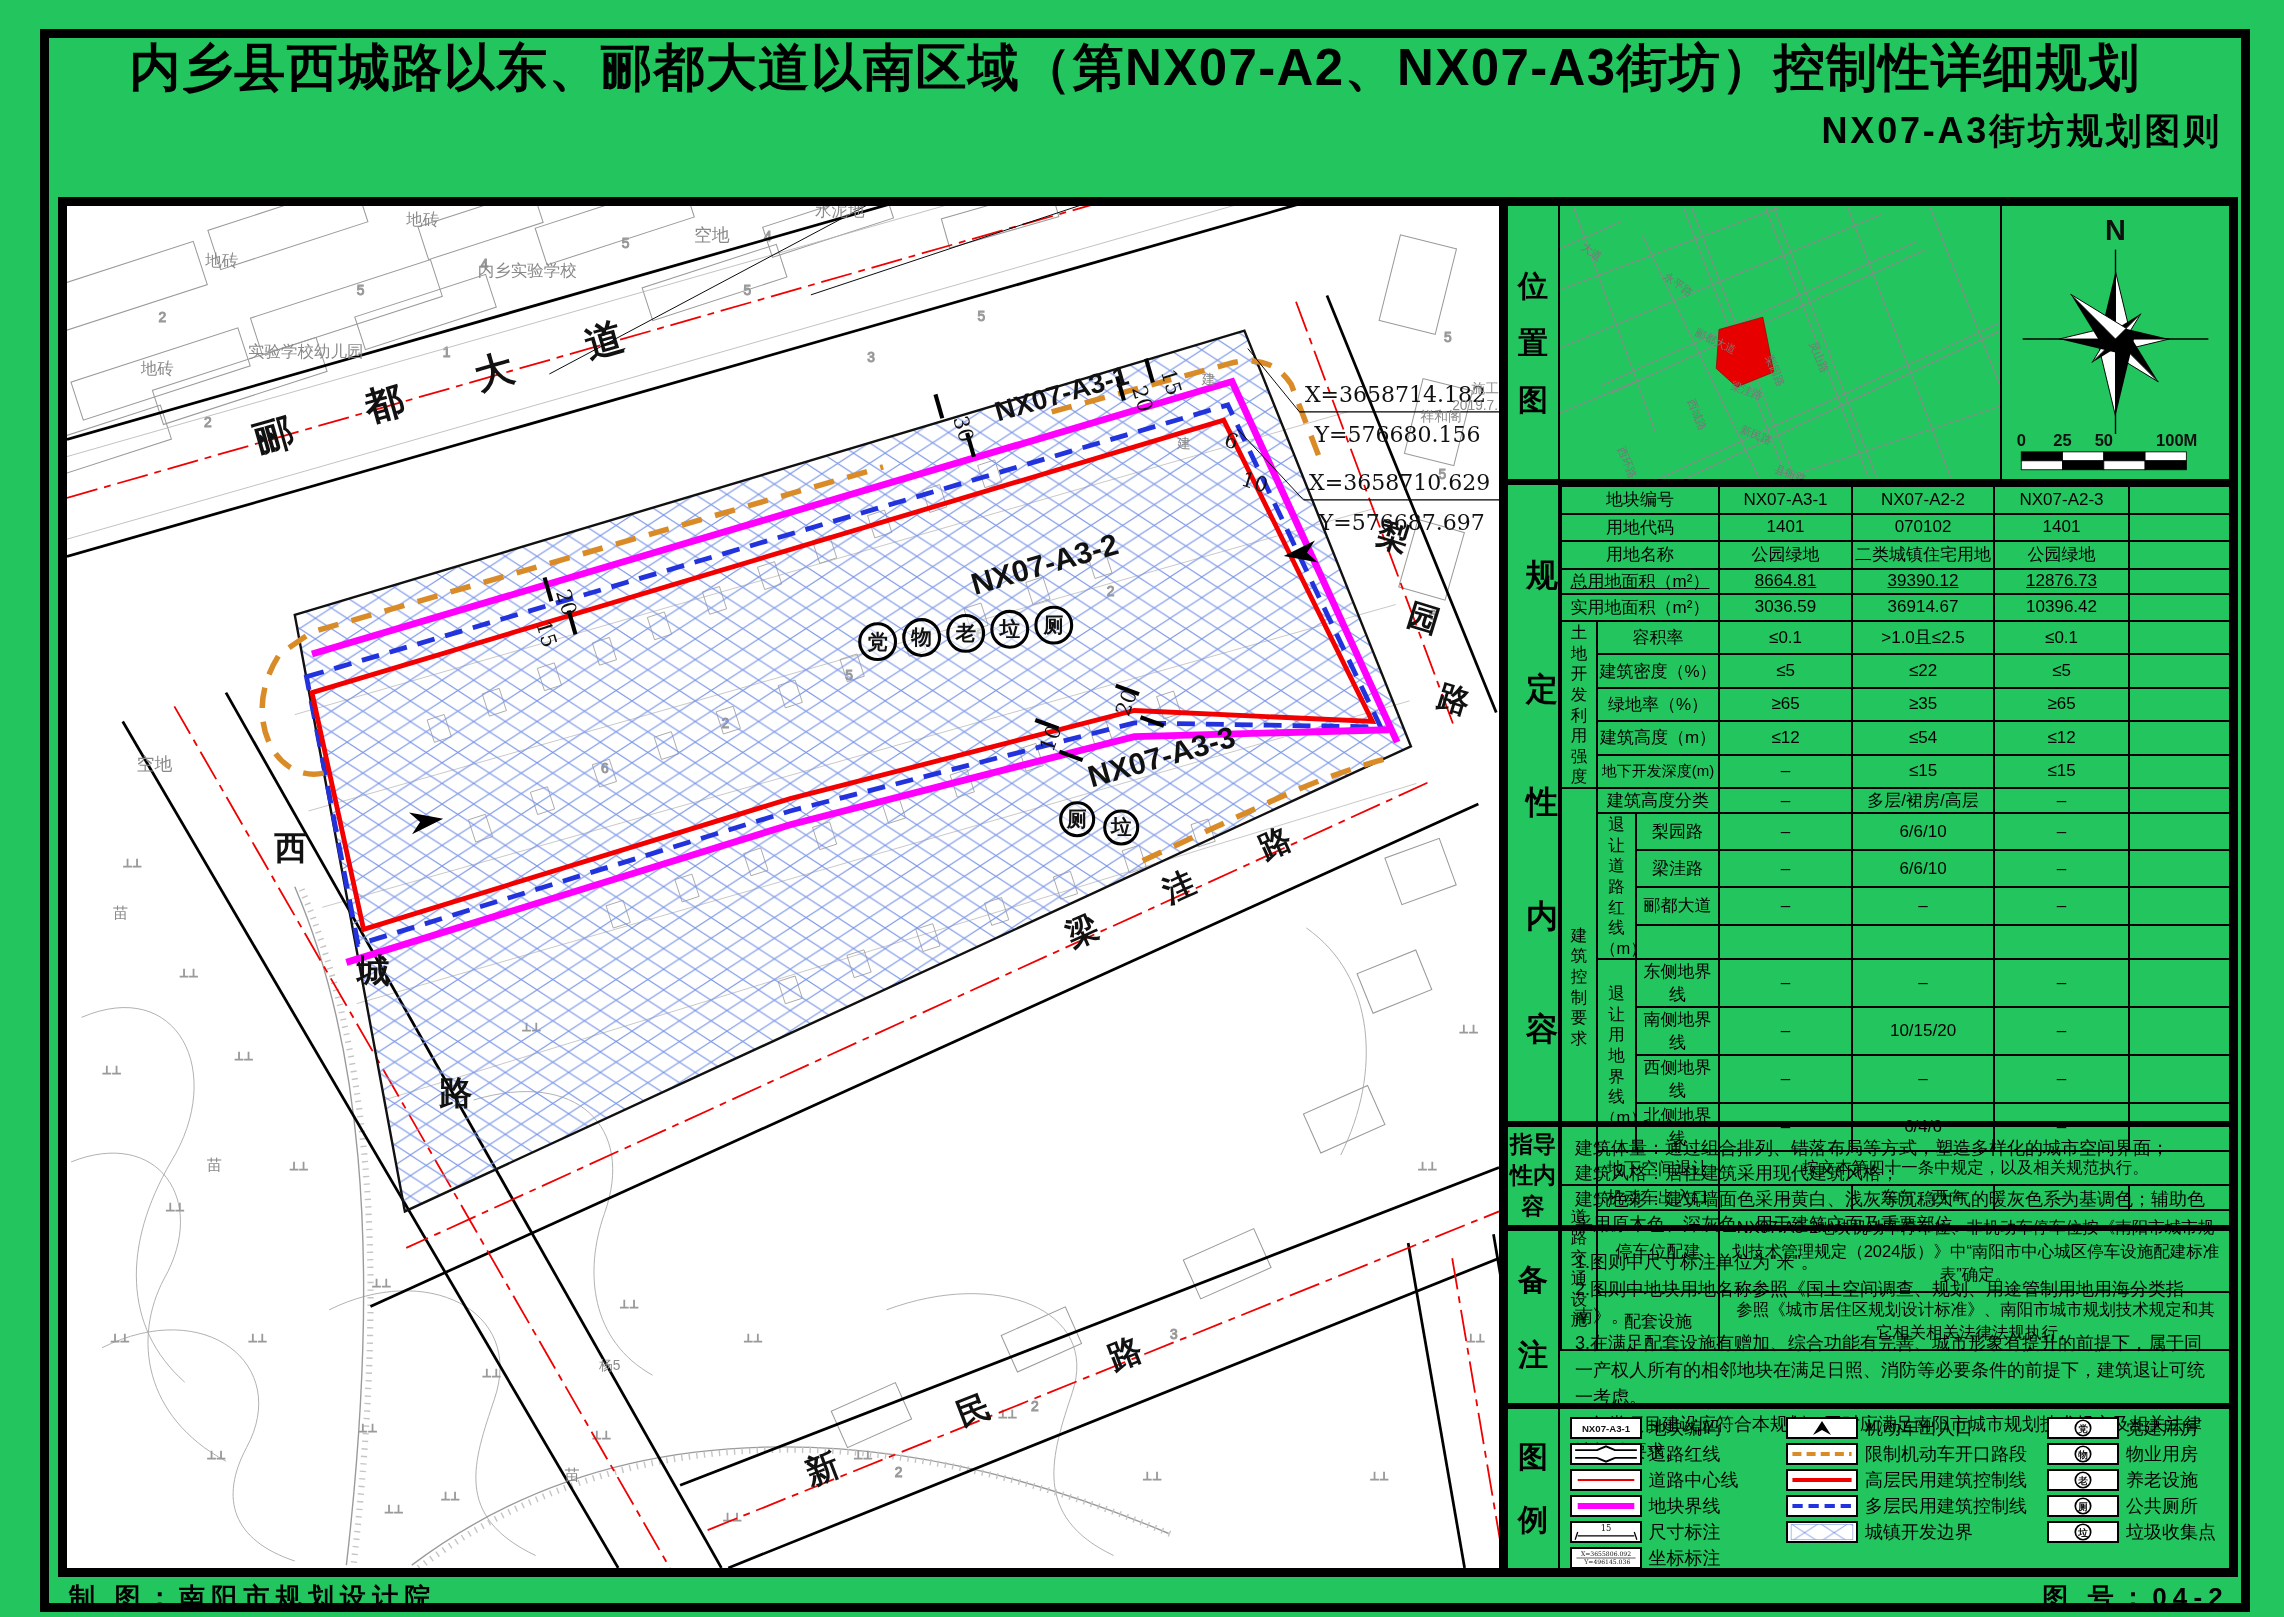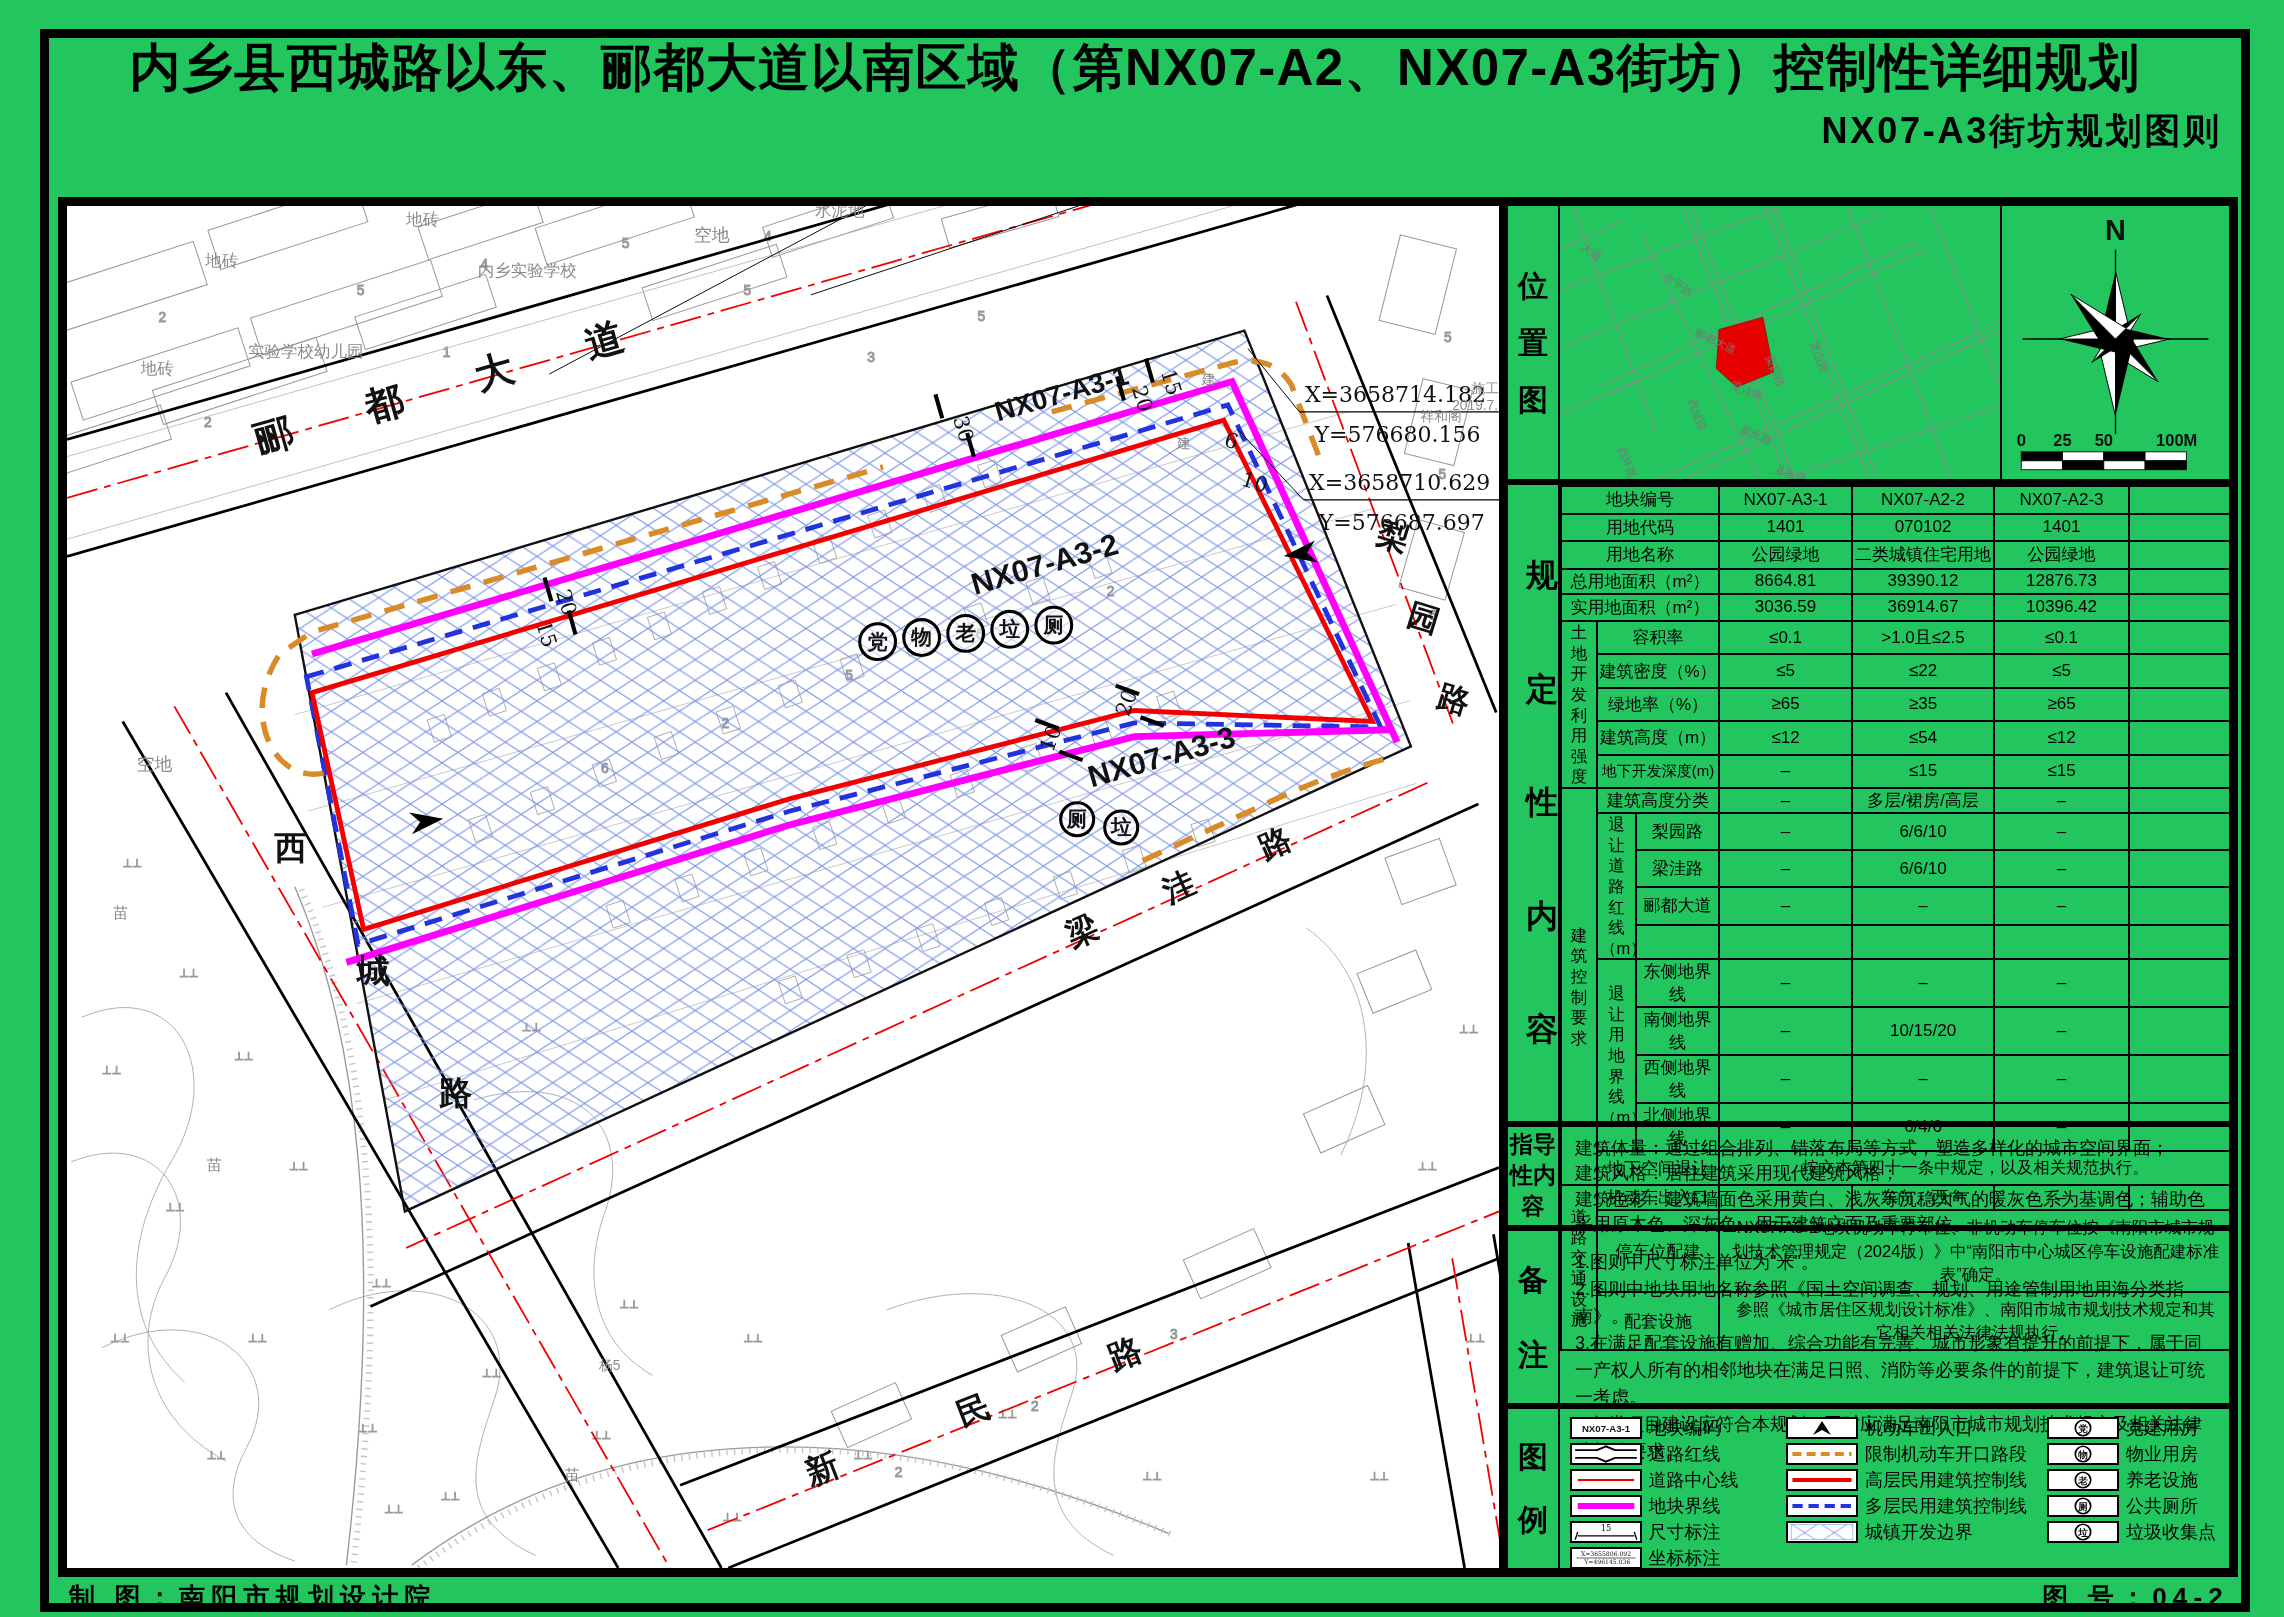--- a/index.html
+++ b/index.html
@@ -428,21 +428,21 @@
                   <td>1401</td>
                   <td></td>
                 </tr>
                 <tr style="height: 27.5px;">
                   <td colspan="3" class="lab">用地名称</td>
                   <td>公园绿地</td>
                   <td>二类城镇住宅用地</td>
                   <td>公园绿地</td>
                   <td></td>
                 </tr>
-                <tr style="height: 22px;">
+                <tr style="height: 22px; text-decoration: underline;">
                   <td colspan="3" class="lab">总用地面积（m²）</td>
                   <td>8664.81</td>
                   <td>39390.12</td>
                   <td>12876.73</td>
                   <td></td>
                 </tr>
                 <tr style="height: 27.5px;">
                   <td colspan="3" class="lab">实用地面积（m²）</td>
                   <td>3036.59</td>
                   <td>36914.67</td>

